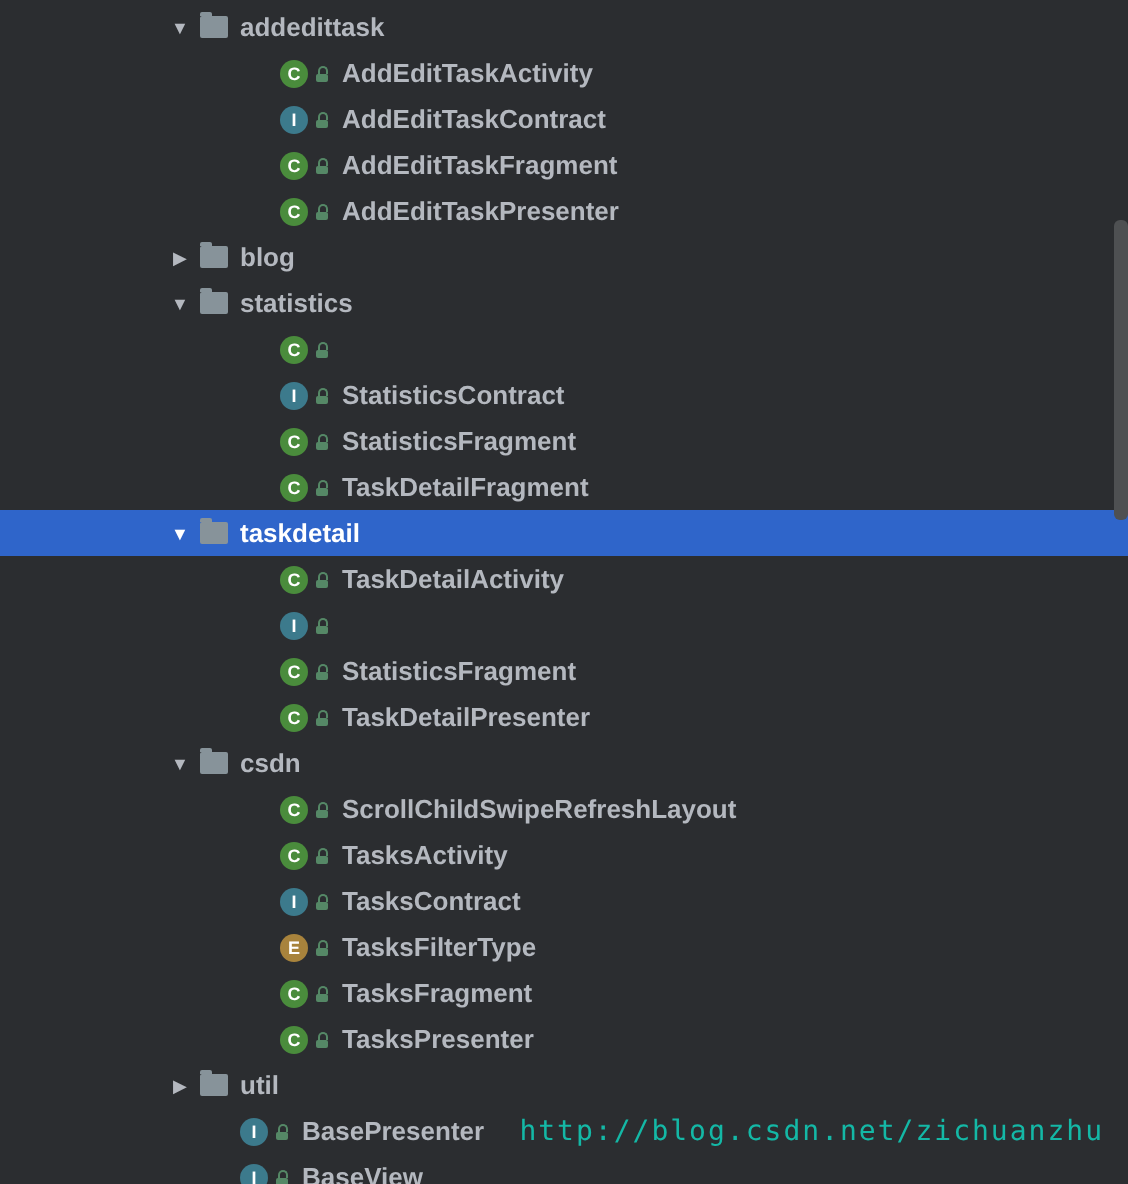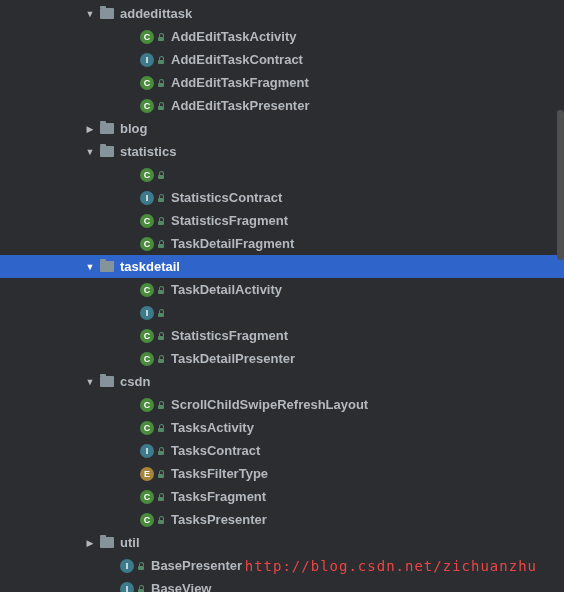--- a/index.html
+++ b/index.html
@@ -91,22 +91,22 @@
     .row.selected .label { color: #ffffff; }
     .scrollbar {
       position: absolute;
       right: 0; top: 110px;
       width: 7px; height: 150px;
       background: #4e5052;
       border-radius: 3px;
     }
     .watermark {
       position: absolute;
-      bottom: 18px; right: 27px;
-      color: #ef4444;
+      bottom: 18px; right: 12px;
+      color: #14b8a6;
       font-family: monospace;
       font-size: 14px;
       letter-spacing: 1px;
     }
   </style>
 </head>
 <body>
 
 <div class="tree">
     <div class="row" style="padding-left: 85px;">

